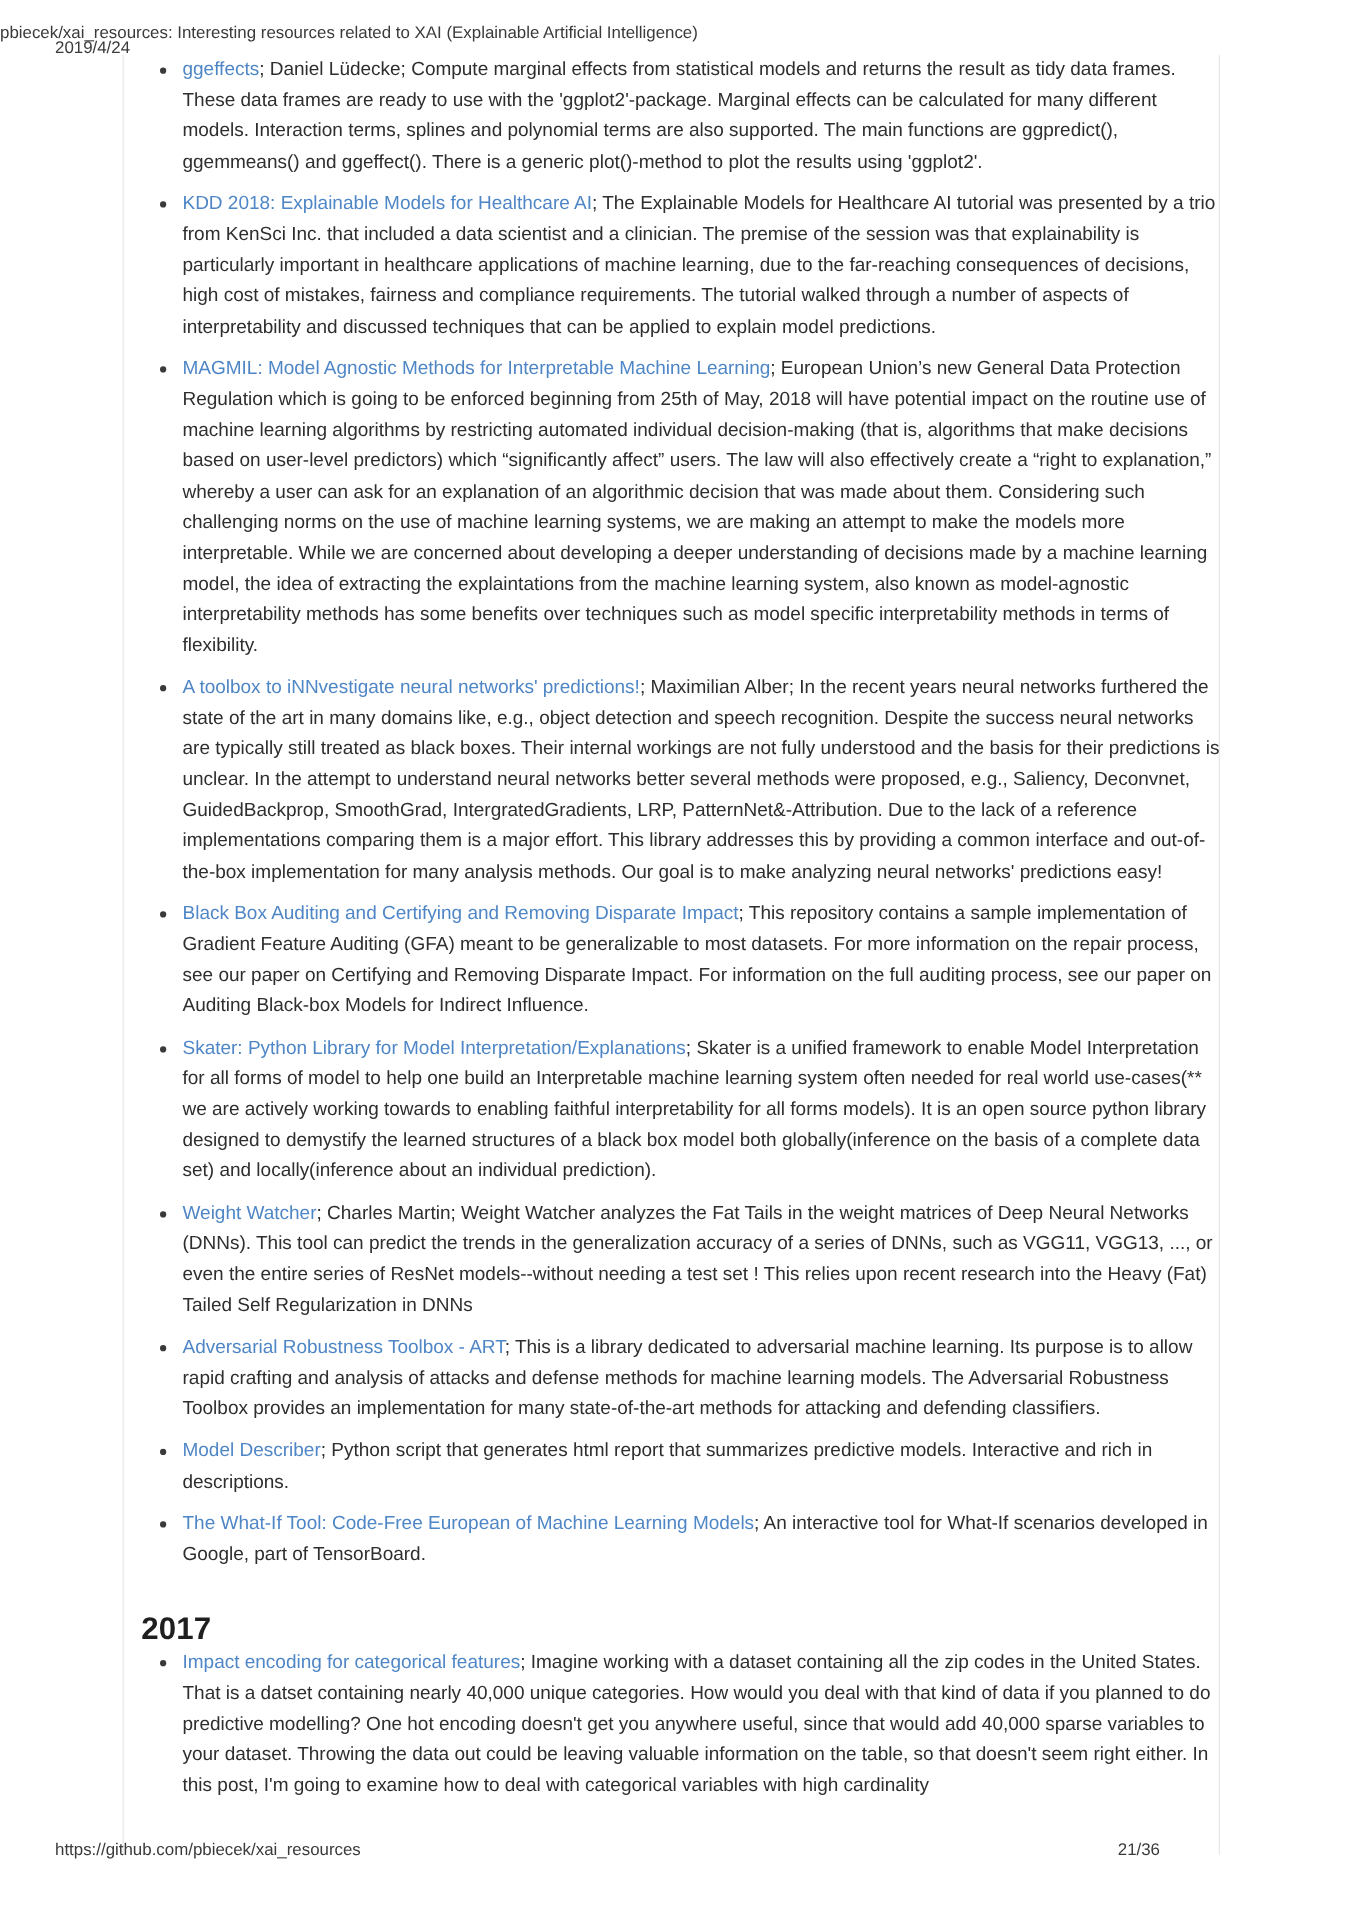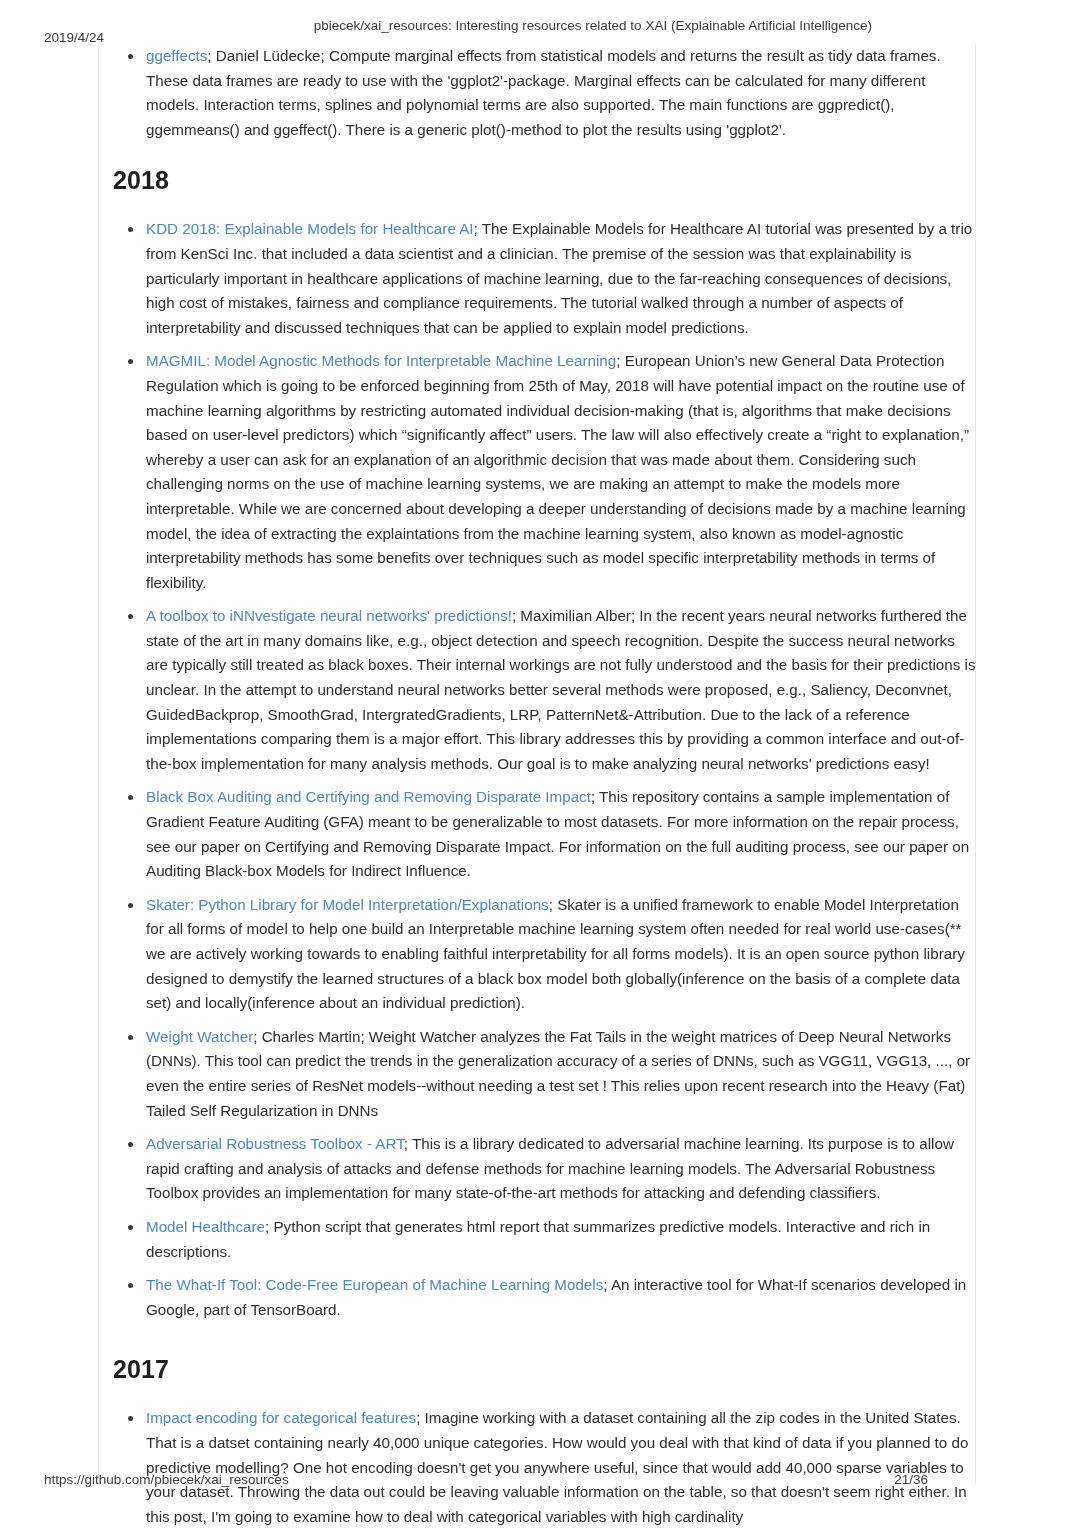--- a/index.html
+++ b/index.html
@@ -30,21 +30,21 @@
     position: absolute;
     left: 44px;
     top: 12px;
     white-space: nowrap;
   }
   .print-header .ph-title {
     position: absolute;
     left: 0;
     top: 0;
     width: 872px;
-    text-align: right;
+    text-align: left;
     white-space: nowrap;
   }
 
   
   .page-rule {
     position: absolute;
     top: 44px;
     width: 1px;
     height: 1440px;
     background: #e8e8e8;
@@ -63,21 +63,21 @@
 
   .year-heading {
     font-size: 25px;
     font-weight: bold;
     color: #1f1f1f;
     letter-spacing: 0.1px;
     margin: 0;
     padding: 0 0 0 15px;
   }
   .year-heading.y2018 { margin-top: 24px; margin-bottom: 22px; }
-  .year-heading.y2017 { margin-top: 33px; margin-bottom: 22px; }
+  .year-heading.y2017 { margin-top: 33px; }
 
   ul.entry-list {
     list-style: none;
     margin: 0;
     padding: 0;
   }
   ul.entry-list li.entry {
     position: relative;
     padding-left: 48px;
     margin-bottom: 9px;
@@ -140,30 +140,29 @@
 <div class="page-rule left"></div>
 <div class="page-rule right"></div>
 
 <div class="content">
 
   <ul class="entry-list top-block" id="top-block-list">
       <li class="entry"><span class="ln">ggeffects</span><span class="bd">; Daniel Lüdecke; Compute marginal effects from statistical models and returns the result as tidy data frames. These data frames are ready to use with the 'ggplot2'-package. Marginal effects can be calculated for many different models. Interaction terms, splines and polynomial terms are also supported. The main functions are ggpredict(), ggemmeans() and ggeffect(). There is a generic plot()-method to plot the results using 'ggplot2'.</span></li>
     </ul>
 
   <div id="sections-host">
-      <div class="year-heading y2018">2018</div>
       <ul class="entry-list">
         <li class="entry"><span class="ln">KDD 2018: Explainable Models for Healthcare AI</span><span class="bd">; The Explainable Models for Healthcare AI tutorial was presented by a trio from KenSci Inc. that included a data scientist and a clinician. The premise of the session was that explainability is particularly important in healthcare applications of machine learning, due to the far-reaching consequences of decisions, high cost of mistakes, fairness and compliance requirements. The tutorial walked through a number of aspects of interpretability and discussed techniques that can be applied to explain model predictions.</span></li>
         <li class="entry"><span class="ln">MAGMIL: Model Agnostic Methods for Interpretable Machine Learning</span><span class="bd">; European Union’s new General Data Protection Regulation which is going to be enforced beginning from 25th of May, 2018 will have potential impact on the routine use of machine learning algorithms by restricting automated individual decision-making (that is, algorithms that make decisions based on user-level predictors) which “significantly affect” users. The law will also effectively create a “right to explanation,” whereby a user can ask for an explanation of an algorithmic decision that was made about them. Considering such challenging norms on the use of machine learning systems, we are making an attempt to make the models more interpretable. While we are concerned about developing a deeper understanding of decisions made by a machine learning model, the idea of extracting the explaintations from the machine learning system, also known as model-agnostic interpretability methods has some benefits over techniques such as model specific interpretability methods in terms of flexibility.</span></li>
         <li class="entry"><span class="ln">A toolbox to iNNvestigate neural networks' predictions!</span><span class="bd">; Maximilian Alber; In the recent years neural networks furthered the state of the art in many domains like, e.g., object detection and speech recognition. Despite the success neural networks are typically still treated as black boxes. Their internal workings are not fully understood and the basis for their predictions is unclear. In the attempt to understand neural networks better several methods were proposed, e.g., Saliency, Deconvnet, GuidedBackprop, SmoothGrad, IntergratedGradients, LRP, PatternNet&amp;-Attribution. Due to the lack of a reference implementations comparing them is a major effort. This library addresses this by providing a common interface and out-of-the-box implementation for many analysis methods. Our goal is to make analyzing neural networks' predictions easy!</span></li>
         <li class="entry"><span class="ln">Black Box Auditing and Certifying and Removing Disparate Impact</span><span class="bd">; This repository contains a sample implementation of Gradient Feature Auditing (GFA) meant to be generalizable to most datasets. For more information on the repair process, see our paper on Certifying and Removing Disparate Impact. For information on the full auditing process, see our paper on Auditing Black-box Models for Indirect Influence.</span></li>
         <li class="entry"><span class="ln">Skater: Python Library for Model Interpretation/Explanations</span><span class="bd">; Skater is a unified framework to enable Model Interpretation for all forms of model to help one build an Interpretable machine learning system often needed for real world use-cases(** we are actively working towards to enabling faithful interpretability for all forms models). It is an open source python library designed to demystify the learned structures of a black box model both globally(inference on the basis of a complete data set) and locally(inference about an individual prediction).</span></li>
         <li class="entry"><span class="ln">Weight Watcher</span><span class="bd">; Charles Martin; Weight Watcher analyzes the Fat Tails in the weight matrices of Deep Neural Networks (DNNs). This tool can predict the trends in the generalization accuracy of a series of DNNs, such as VGG11, VGG13, ..., or even the entire series of ResNet models--without needing a test set ! This relies upon recent research into the Heavy (Fat) Tailed Self Regularization in DNNs</span></li>
         <li class="entry"><span class="ln">Adversarial Robustness Toolbox - ART</span><span class="bd">; This is a library dedicated to adversarial machine learning. Its purpose is to allow rapid crafting and analysis of attacks and defense methods for machine learning models. The Adversarial Robustness Toolbox provides an implementation for many state-of-the-art methods for attacking and defending classifiers.</span></li>
-        <li class="entry"><span class="ln">Model Healthcare</span><span class="bd">; Python script that generates html report that summarizes predictive models. Interactive and rich in descriptions.</span></li>
+        <li class="entry"><span class="ln">Model Describer</span><span class="bd">; Python script that generates html report that summarizes predictive models. Interactive and rich in descriptions.</span></li>
         <li class="entry"><span class="ln">The What-If Tool: Code-Free European of Machine Learning Models</span><span class="bd">; An interactive tool for What-If scenarios developed in Google, part of TensorBoard.</span></li>
       </ul>
       <div class="year-heading y2017">2017</div>
       <ul class="entry-list">
         <li class="entry"><span class="ln">Impact encoding for categorical features</span><span class="bd">; Imagine working with a dataset containing all the zip codes in the United States. That is a datset containing nearly 40,000 unique categories. How would you deal with that kind of data if you planned to do predictive modelling? One hot encoding doesn't get you anywhere useful, since that would add 40,000 sparse variables to your dataset. Throwing the data out could be leaving valuable information on the table, so that doesn't seem right either. In this post, I'm going to examine how to deal with categorical variables with high cardinality</span></li>
       </ul>
     </div>
 
 </div>
 

